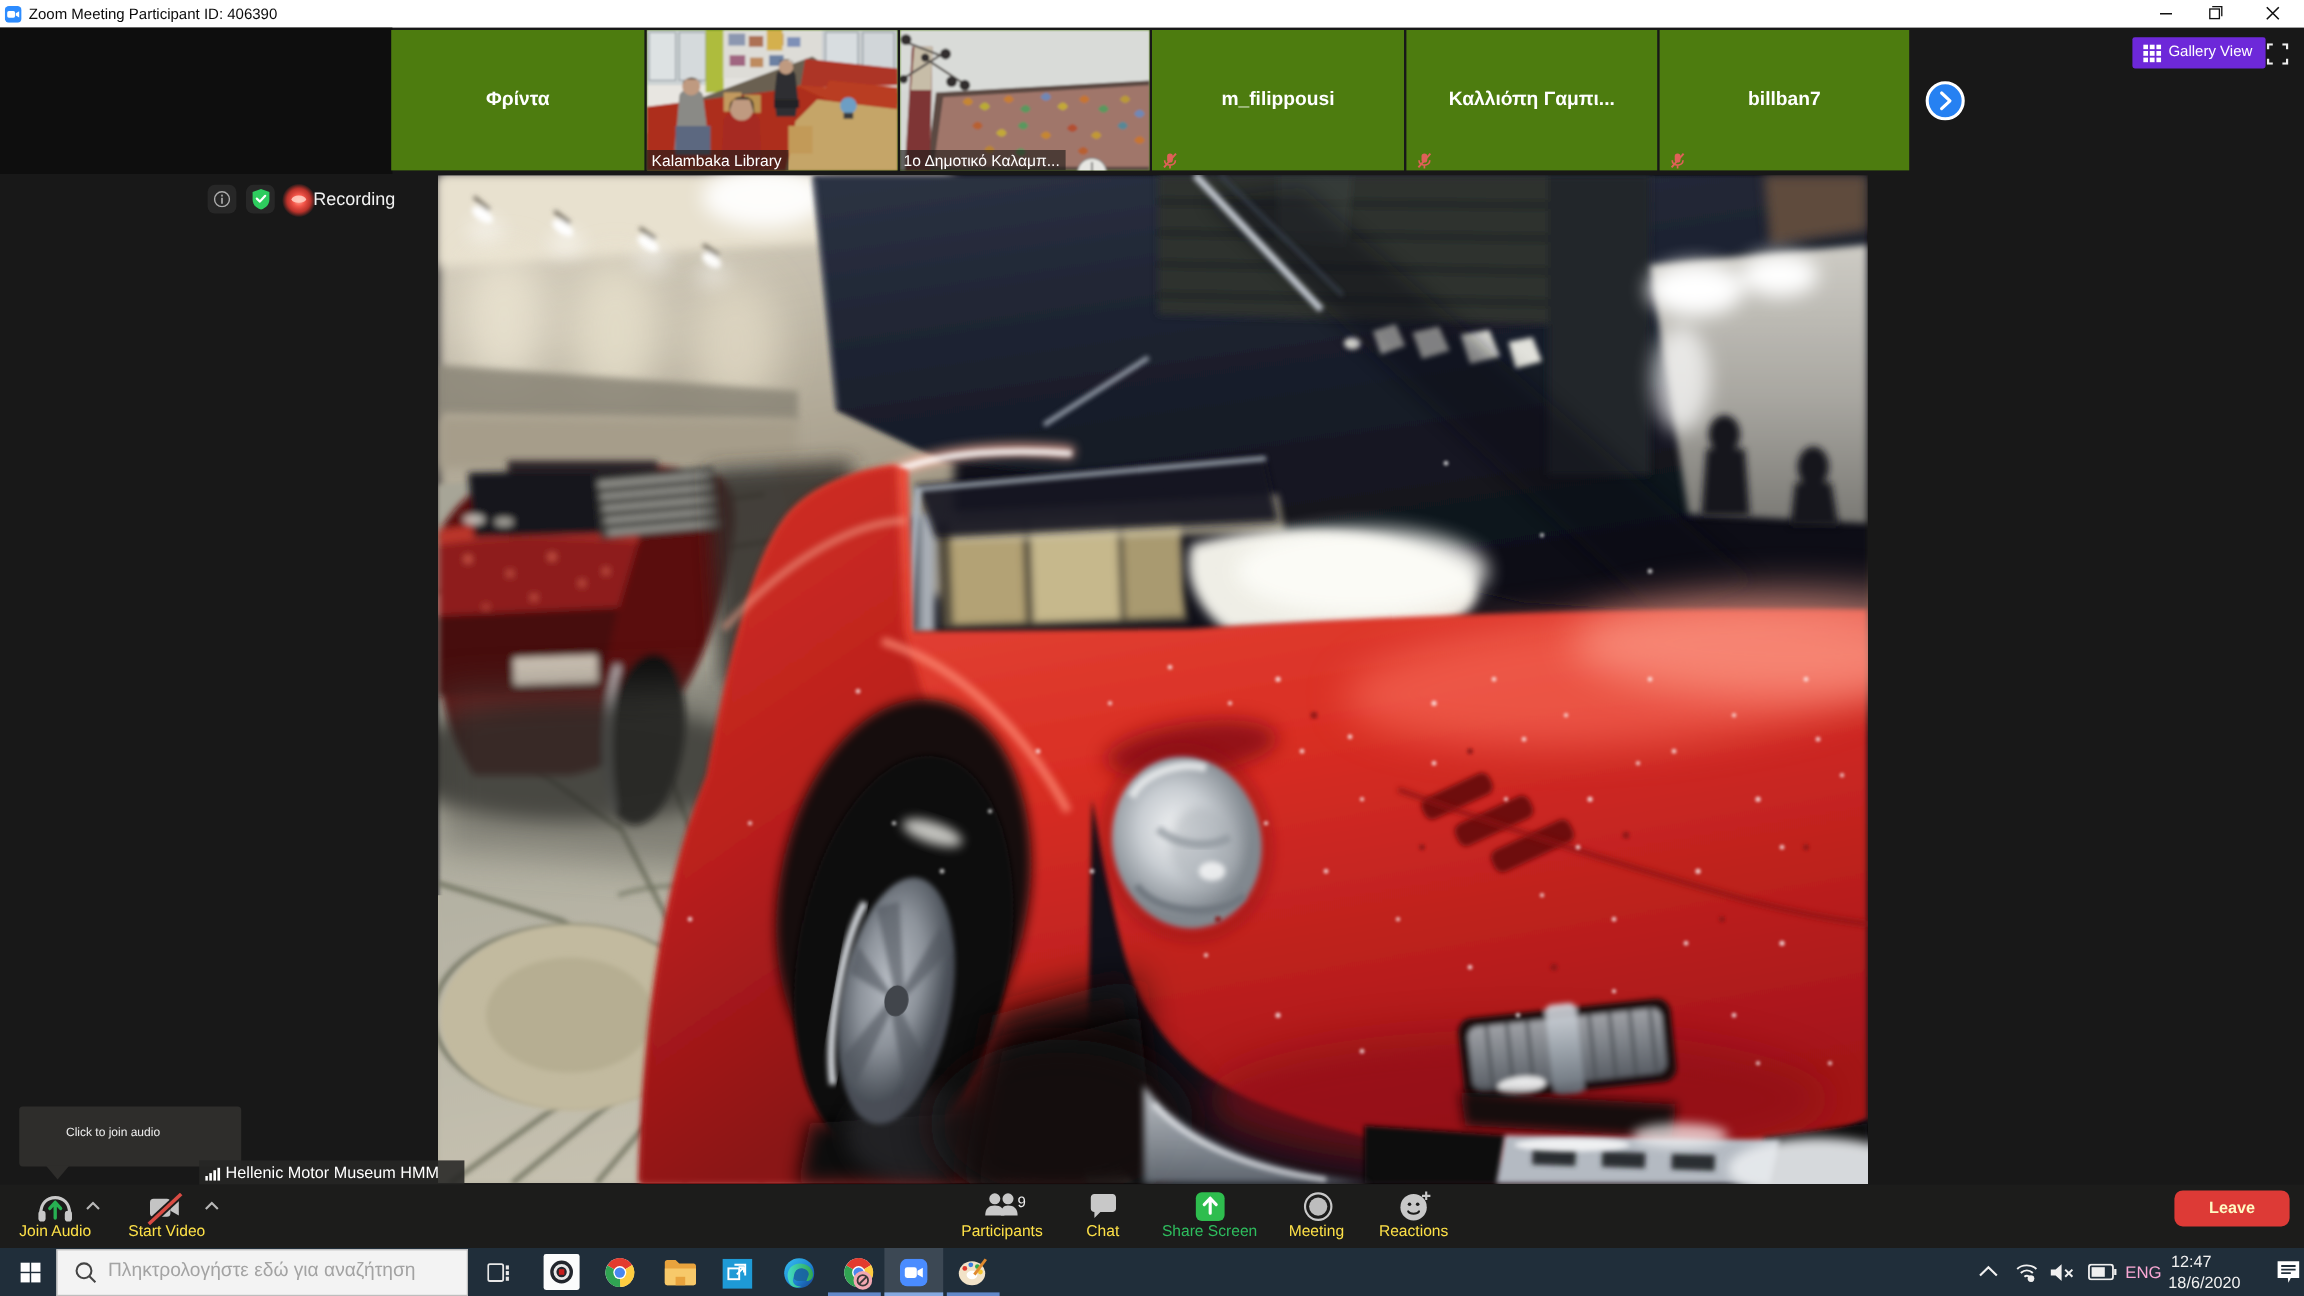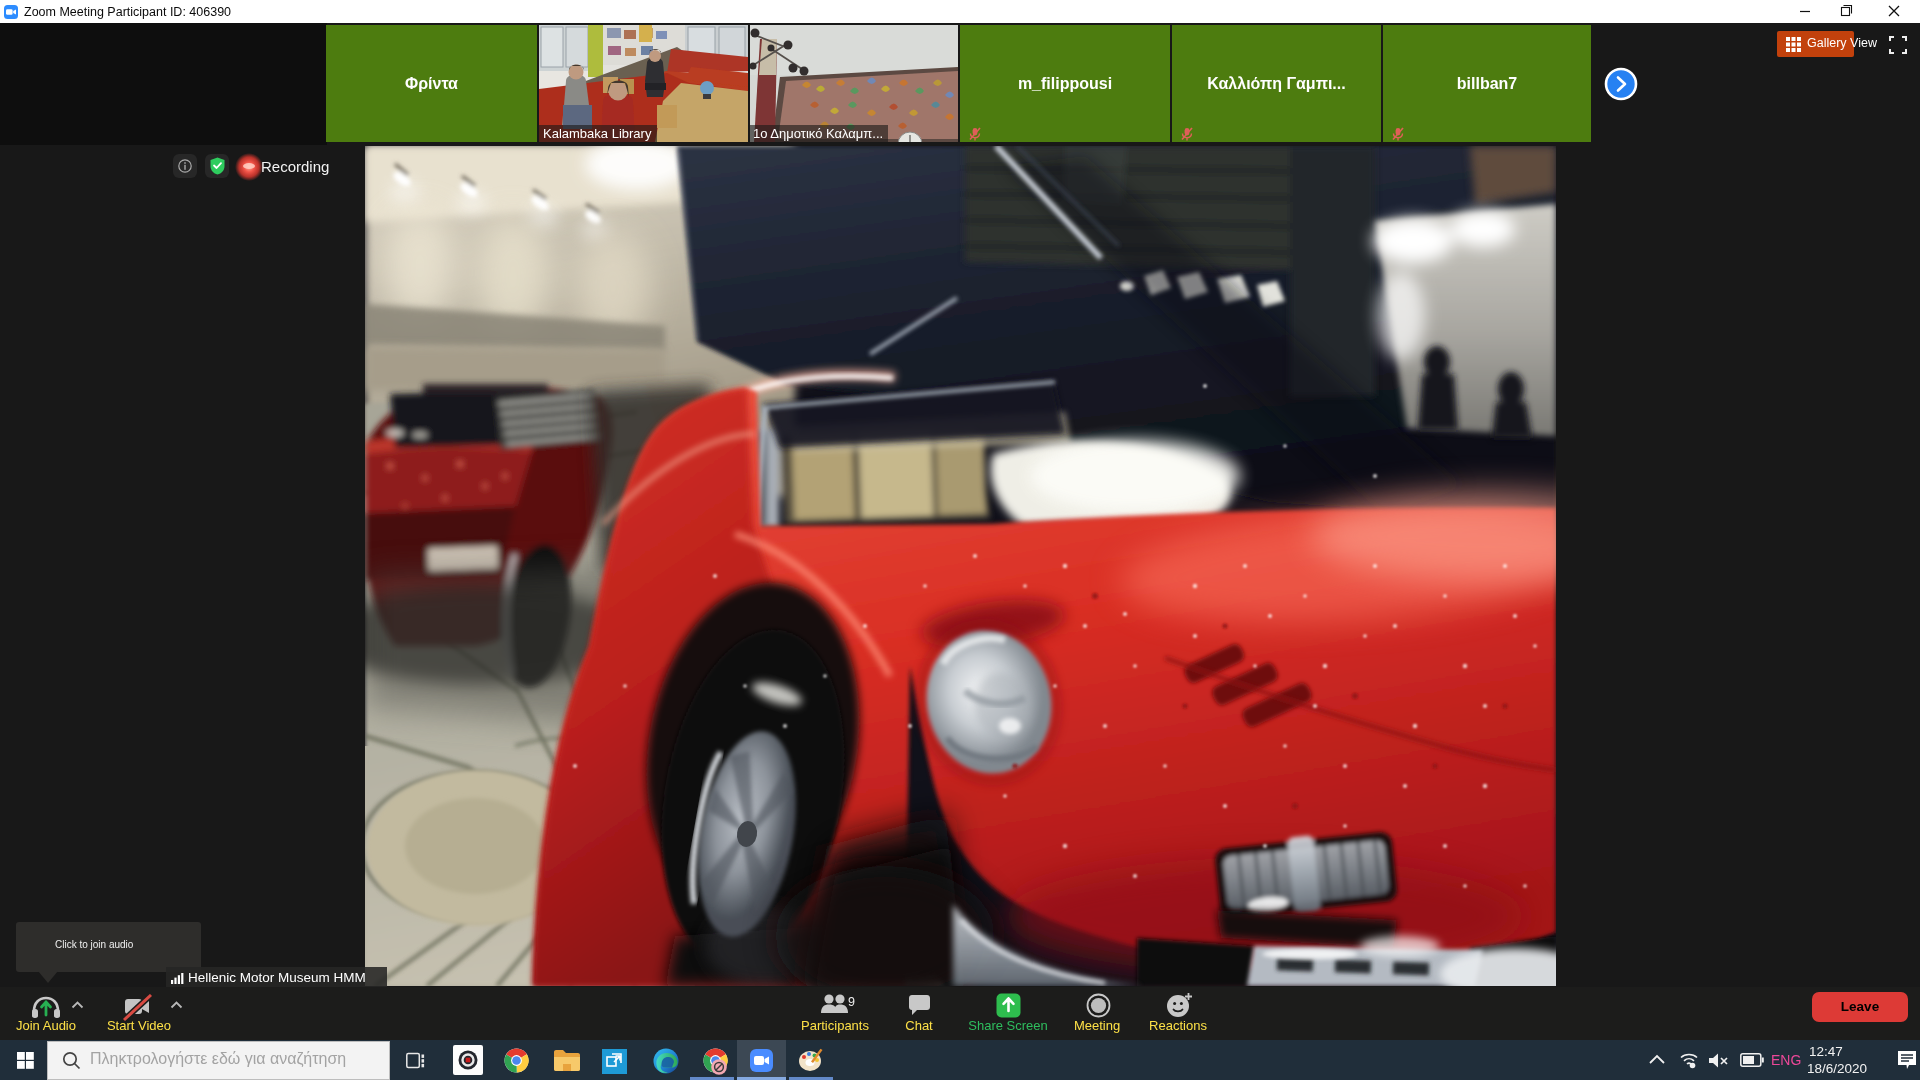--- a/index.html
+++ b/index.html
@@ -161,21 +161,21 @@
 <div class="tile" style="left:1383px;width:208px;">
     <div class="tname">billban7</div>
   <svg class="abs" style="left:8px;top:102px" width="14" height="14" viewBox="0 0 14 14">
       <rect x="4.6" y="1" width="4.8" height="7.5" rx="2.4" fill="#e06058"></rect>
       <path d="M2.5 6.5 C2.5 12 11.5 12 11.5 6.5" fill="none" stroke="#e06058" stroke-width="1.4"></path>
       <line x1="7" y1="11" x2="7" y2="13.5" stroke="#e06058" stroke-width="1.4"></line>
       <line x1="2" y1="12.5" x2="12" y2="1" stroke="#e06058" stroke-width="1.6"></line>
     </svg>
 </div>
 
-<div class="abs" style="left:1777px;top:31px;width:77px;height:26px;background:#c2410c;border-radius:2px;">
+<div class="abs" style="left:1777px;top:31px;width:111px;height:26px;background:#6d28d9;border-radius:2px;">
   <svg class="abs" style="left:9px;top:6px" width="15" height="15" viewBox="0 0 15 15">
     <g fill="#fff">
         <rect x="0" y="0" width="4" height="4"></rect>
         <rect x="5.5" y="0" width="4" height="4"></rect>
         <rect x="11" y="0" width="4" height="4"></rect>
         <rect x="0" y="5.5" width="4" height="4"></rect>
         <rect x="5.5" y="5.5" width="4" height="4"></rect>
         <rect x="11" y="5.5" width="4" height="4"></rect>
         <rect x="0" y="11" width="4" height="4"></rect>
         <rect x="5.5" y="11" width="4" height="4"></rect>
@@ -653,21 +653,21 @@
 
   <svg class="abs" style="left:1166px;top:5px" width="28" height="27" viewBox="0 0 28 27">
     <circle cx="12" cy="14" r="11" fill="#c8c8c8"></circle>
     <circle cx="8.6" cy="11.5" r="1.5" fill="#1c1c1b"></circle>
       <circle cx="15.4" cy="11.5" r="1.5" fill="#1c1c1b"></circle>
     <path d="M7.5 17.5 C9 20 15 20 16.5 17.5" stroke="#1c1c1b" stroke-width="1.7" fill="none" stroke-linecap="round"></path>
     <path d="M22.5 1 V8 M19 4.5 H26" stroke="#c8c8c8" stroke-width="1.8"></path>
   </svg>
   <div class="titem" style="left:1138px;top:31px;width:80px;">Reactions</div>
 
-  <div class="abs" style="left:1812px;top:5px;width:96px;height:30px;background:#dd3a36;border-radius:7px;text-align:center;line-height:30px;color:#000000;font-size:13.5px;font-weight:bold;">Leave</div>
+  <div class="abs" style="left:1812px;top:5px;width:96px;height:30px;background:#dd3a36;border-radius:7px;text-align:center;line-height:30px;color:#fef9c3;font-size:13.5px;font-weight:bold;">Leave</div>
 </div>
 <div id="taskbar">
 
   <svg class="abs" style="left:17px;top:12px" width="17" height="17" viewBox="0 0 17 17">
       <g fill="#fff">
         <rect x="0" y="0" width="7.8" height="7.8"></rect>
         <rect x="9" y="0" width="7.8" height="7.8"></rect>
         <rect x="0" y="9" width="7.8" height="7.8"></rect>
         <rect x="9" y="9" width="7.8" height="7.8"></rect>
       </g>
@@ -782,21 +782,21 @@
   </svg>
   <svg class="abs" style="left:1708px;top:12px" width="22" height="17" viewBox="0 0 22 17">
     <path d="M1 6 H5 L10 1.5 V15.5 L5 11 H1 Z" fill="#f0f0f0"></path>
     <path d="M13 6 L19 12 M19 6 L13 12" stroke="#f0f0f0" stroke-width="1.7"></path>
   </svg>
   <svg class="abs" style="left:1740px;top:13px" width="24" height="14" viewBox="0 0 24 14">
       <rect x="0.8" y="0.8" width="20" height="12.4" rx="2" fill="none" stroke="#f0f0f0" stroke-width="1.5"></rect>
       <rect x="3" y="3" width="11" height="8" fill="#f0f0f0"></rect>
       <rect x="21.8" y="4.5" width="2" height="5" fill="#f0f0f0"></rect>
     </svg>
-  <div class="abs" style="left:1771px;top:12px;color:#ec4899;font-size:14px;">ENG</div>
+  <div class="abs" style="left:1771px;top:12px;color:#f9a8d4;font-size:14px;">ENG</div>
   <div class="abs" style="left:1790px;top:4px;width:72px;text-align:center;color:#f2f2f2;font-size:13.5px;">12:47</div>
   <div class="abs" style="left:1797px;top:21px;width:80px;text-align:center;color:#f2f2f2;font-size:13.5px;">18/6/2020</div>
   <svg class="abs" style="left:1896px;top:10px" width="22" height="21" viewBox="0 0 22 21">
     <path d="M2 1 H20 V15 H13 L11 19 L10.5 15 H2 Z" fill="#fff"></path>
     <g stroke="#202e3a" stroke-width="1.5">
         <line x1="5" y1="5" x2="17" y2="5"></line>
         <line x1="5" y1="8" x2="17" y2="8"></line>
         <line x1="5" y1="11" x2="13" y2="11"></line>
       </g>
   </svg>

